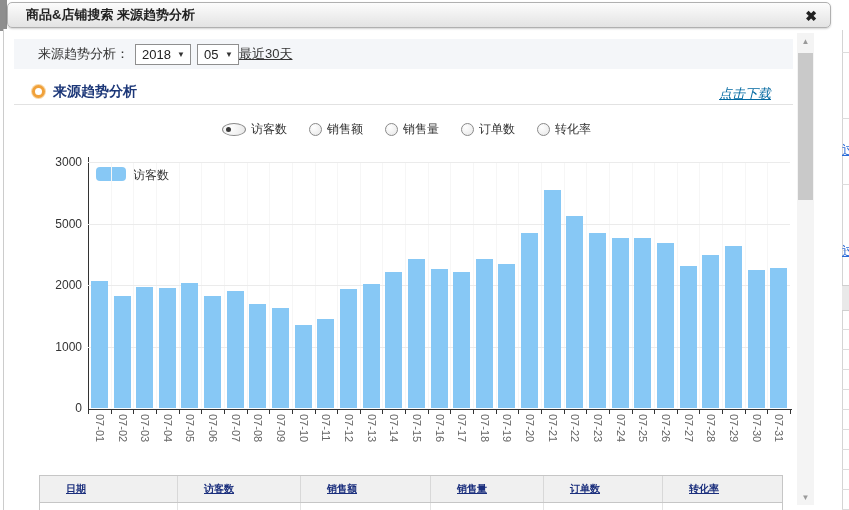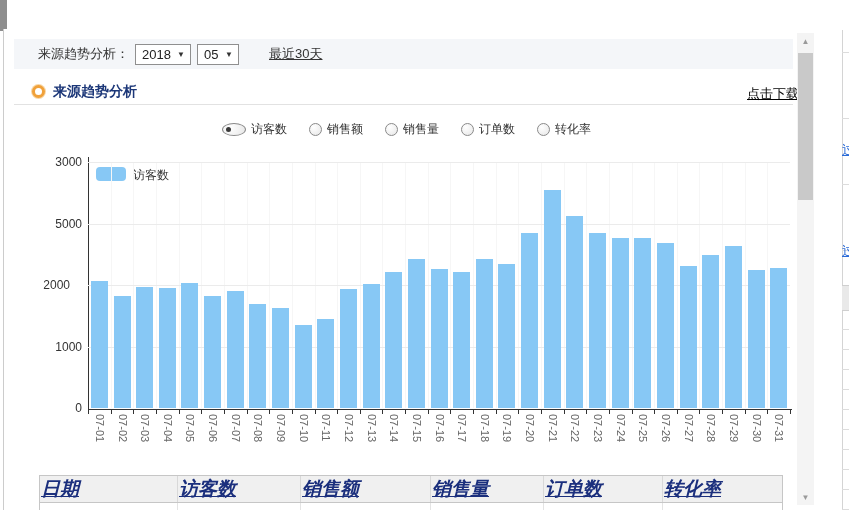--- a/index.html
+++ b/index.html
@@ -24,27 +24,27 @@
          border-left:1px solid #ccc;box-sizing:border-box;z-index:1;}
 
   
   .filter{position:absolute;left:14px;top:39px;width:779px;height:30px;background:#f4f6f9;
           display:flex;align-items:center;font-size:13px;color:#333;z-index:2;}
   .filter-label{margin-left:24px;}
   .sel{display:inline-flex;align-items:center;justify-content:space-between;box-sizing:border-box;
        background:#fff;border:1px solid #8f8f8f;height:21px;padding:0 5px 0 6px;margin-left:6px;
        font-size:13px;color:#222;cursor:pointer;}
   .sel .caret{font-size:8px;color:#333;margin-left:6px;}
-  .recent{margin-left:30px;color:#333;text-decoration:underline;cursor:pointer;}
+  .recent{color:#333;text-decoration:underline;cursor:pointer;}
 
   
   .bullet{position:absolute;left:32px;top:85px;width:7px;height:7px;border:3px solid #f0a13a;
           border-radius:50%;background:#fff;box-shadow:0 0 0 1px #f8d7a6;z-index:2;}
   .sec-title{position:absolute;left:53px;top:83px;font-size:14px;font-weight:bold;color:#1c3778;z-index:2;}
-  .download{position:absolute;left:747px;top:85px;font-size:13px;color:#000000;text-decoration:underline;cursor:pointer;z-index:2;}
+  .download{position:absolute;left:719px;top:85px;font-size:13px;color:#0369a1;text-decoration:underline;cursor:pointer;z-index:2;font-style:italic;}
   .divider{position:absolute;left:14px;top:104px;width:779px;height:1px;background:#e2e2e2;z-index:2;}
 
   
   .radios{position:absolute;left:14px;top:121px;width:779px;display:flex;justify-content:center;
           gap:22px;align-items:center;font-size:12px;color:#333;z-index:2;}
   .radio-item{display:flex;align-items:center;gap:5px;cursor:pointer;}
   .radio{width:11px;height:11px;border-radius:50%;border:1px solid #8a8a8a;
          background:radial-gradient(circle at 35% 30%,#fff,#e6e6e6);position:relative;box-sizing:content-box;}
   .radio.sel::after{content:"";position:absolute;left:3px;top:3px;width:5px;height:5px;border-radius:50%;background:#3a3a3a;}
 
@@ -58,22 +58,22 @@
   .tick{position:absolute;width:1px;height:4px;background:#333;top:410px;}
   .xlab{position:absolute;font-size:11px;line-height:11px;color:#666;white-space:nowrap;
         transform:rotate(90deg);transform-origin:0 0;}
   .bar{position:absolute;}
   .legend-swatch{position:absolute;left:96px;top:167px;width:30px;height:14px;border-radius:4px;}
   .legend-label{position:absolute;left:133px;top:167px;font-size:12px;color:#333;}
 
   
   .dtable{position:absolute;left:39px;top:475px;width:744px;border:1px solid #c6c6c6;border-bottom:none;box-sizing:border-box;z-index:2;}
   .thead{display:flex;height:27px;background:#f0f0f0;border-bottom:1px solid #c6c6c6;box-sizing:border-box;}
-  .th{box-sizing:border-box;border-right:1px solid #d8d8d8;display:flex;align-items:center;padding-left:1px;
-      font-size:19px;font-weight:bold;color:#1b2f7d;text-decoration:underline;cursor:pointer;font-style:italic;}
+  .th{box-sizing:border-box;border-right:1px solid #d8d8d8;display:flex;align-items:center;padding-left:26px;
+      font-size:10px;font-weight:bold;color:#1b2f7d;text-decoration:underline;cursor:pointer;}
   .th:last-child{border-right:none;}
   .trow{display:flex;height:20px;background:#fff;}
   .td{box-sizing:border-box;border-right:1px solid #e4e4e4;}
   .td:last-child{border-right:none;}
 
   
   .sb{position:absolute;left:797px;top:33px;width:17px;height:472px;background:#f4f4f4;z-index:4;}
   .sb-btn{position:absolute;left:0;width:17px;height:16px;display:flex;align-items:center;justify-content:center;
           font-size:8px;color:#9a9a9a;cursor:pointer;}
   .sb-up{top:0;} .sb-down{bottom:0;}
@@ -101,20 +101,24 @@
       <div class="bg-hline" style="top: 469px;"></div>
       <div class="bg-hline" style="top: 489px;"></div>
       <div class="bg-hline" style="top: 509px;"></div>
     </div>
   <span class="bg-frag" style="top:141px;">过</span>
   <span class="bg-frag" style="top:242px;">过</span>
   <div class="corner-gray"></div>
 
   <div class="dbody"></div>
 
+  <div class="titlebar">
+    <span class="dlg-title">商品&amp;店铺搜索 来源趋势分析</span>
+    <span class="dlg-close">✖</span>
+  </div>
 
   <div class="filter">
     <span class="filter-label">来源趋势分析：</span>
     <span class="sel" style="width:56px;">
       <span>2018</span>
       <span class="caret">▼</span>
     </span>
     <span class="sel" style="width:42px;">
       <span>05</span>
       <span class="caret">▼</span>
@@ -182,21 +186,21 @@
       <div class="vgrid" style="left: 654.1px; top: 162px; height: 246px;"></div>
       <div class="vgrid" style="left: 676.8px; top: 162px; height: 246px;"></div>
       <div class="vgrid" style="left: 699.4px; top: 162px; height: 246px;"></div>
       <div class="vgrid" style="left: 722.1px; top: 162px; height: 246px;"></div>
       <div class="vgrid" style="left: 744.7px; top: 162px; height: 246px;"></div>
       <div class="vgrid" style="left: 767.4px; top: 162px; height: 246px;"></div>
       <div class="ylab" style="left: 38px; top: 401px;">0</div>
       <div class="hgrid" style="left: 88px; top: 346.5px; width: 702px;"></div>
       <div class="ylab" style="left: 38px; top: 339.5px;">1000</div>
       <div class="hgrid" style="left: 88px; top: 285px; width: 702px;"></div>
-      <div class="ylab" style="left: 26px; top: 278px;">2000</div>
+      <div class="ylab" style="left: 38px; top: 278px;">2000</div>
       <div class="hgrid" style="left: 88px; top: 223.5px; width: 702px;"></div>
       <div class="ylab" style="left: 38px; top: 216.5px;">5000</div>
       <div class="hgrid" style="left: 88px; top: 162px; width: 702px;"></div>
       <div class="ylab" style="left: 38px; top: 155px;">3000</div>
       <div class="bar" style="left: 90.8px; top: 280.7px; width: 17px; height: 127.3px; background: rgb(135, 200, 245);"></div>
       <div class="bar" style="left: 113.5px; top: 296.1px; width: 17px; height: 111.9px; background: rgb(135, 200, 245);"></div>
       <div class="bar" style="left: 136.1px; top: 286.8px; width: 17px; height: 121.2px; background: rgb(135, 200, 245);"></div>
       <div class="bar" style="left: 158.8px; top: 288.1px; width: 17px; height: 119.9px; background: rgb(135, 200, 245);"></div>
       <div class="bar" style="left: 181.4px; top: 282.5px; width: 17px; height: 125.5px; background: rgb(135, 200, 245);"></div>
       <div class="bar" style="left: 204px; top: 296.1px; width: 17px; height: 111.9px; background: rgb(135, 200, 245);"></div>

